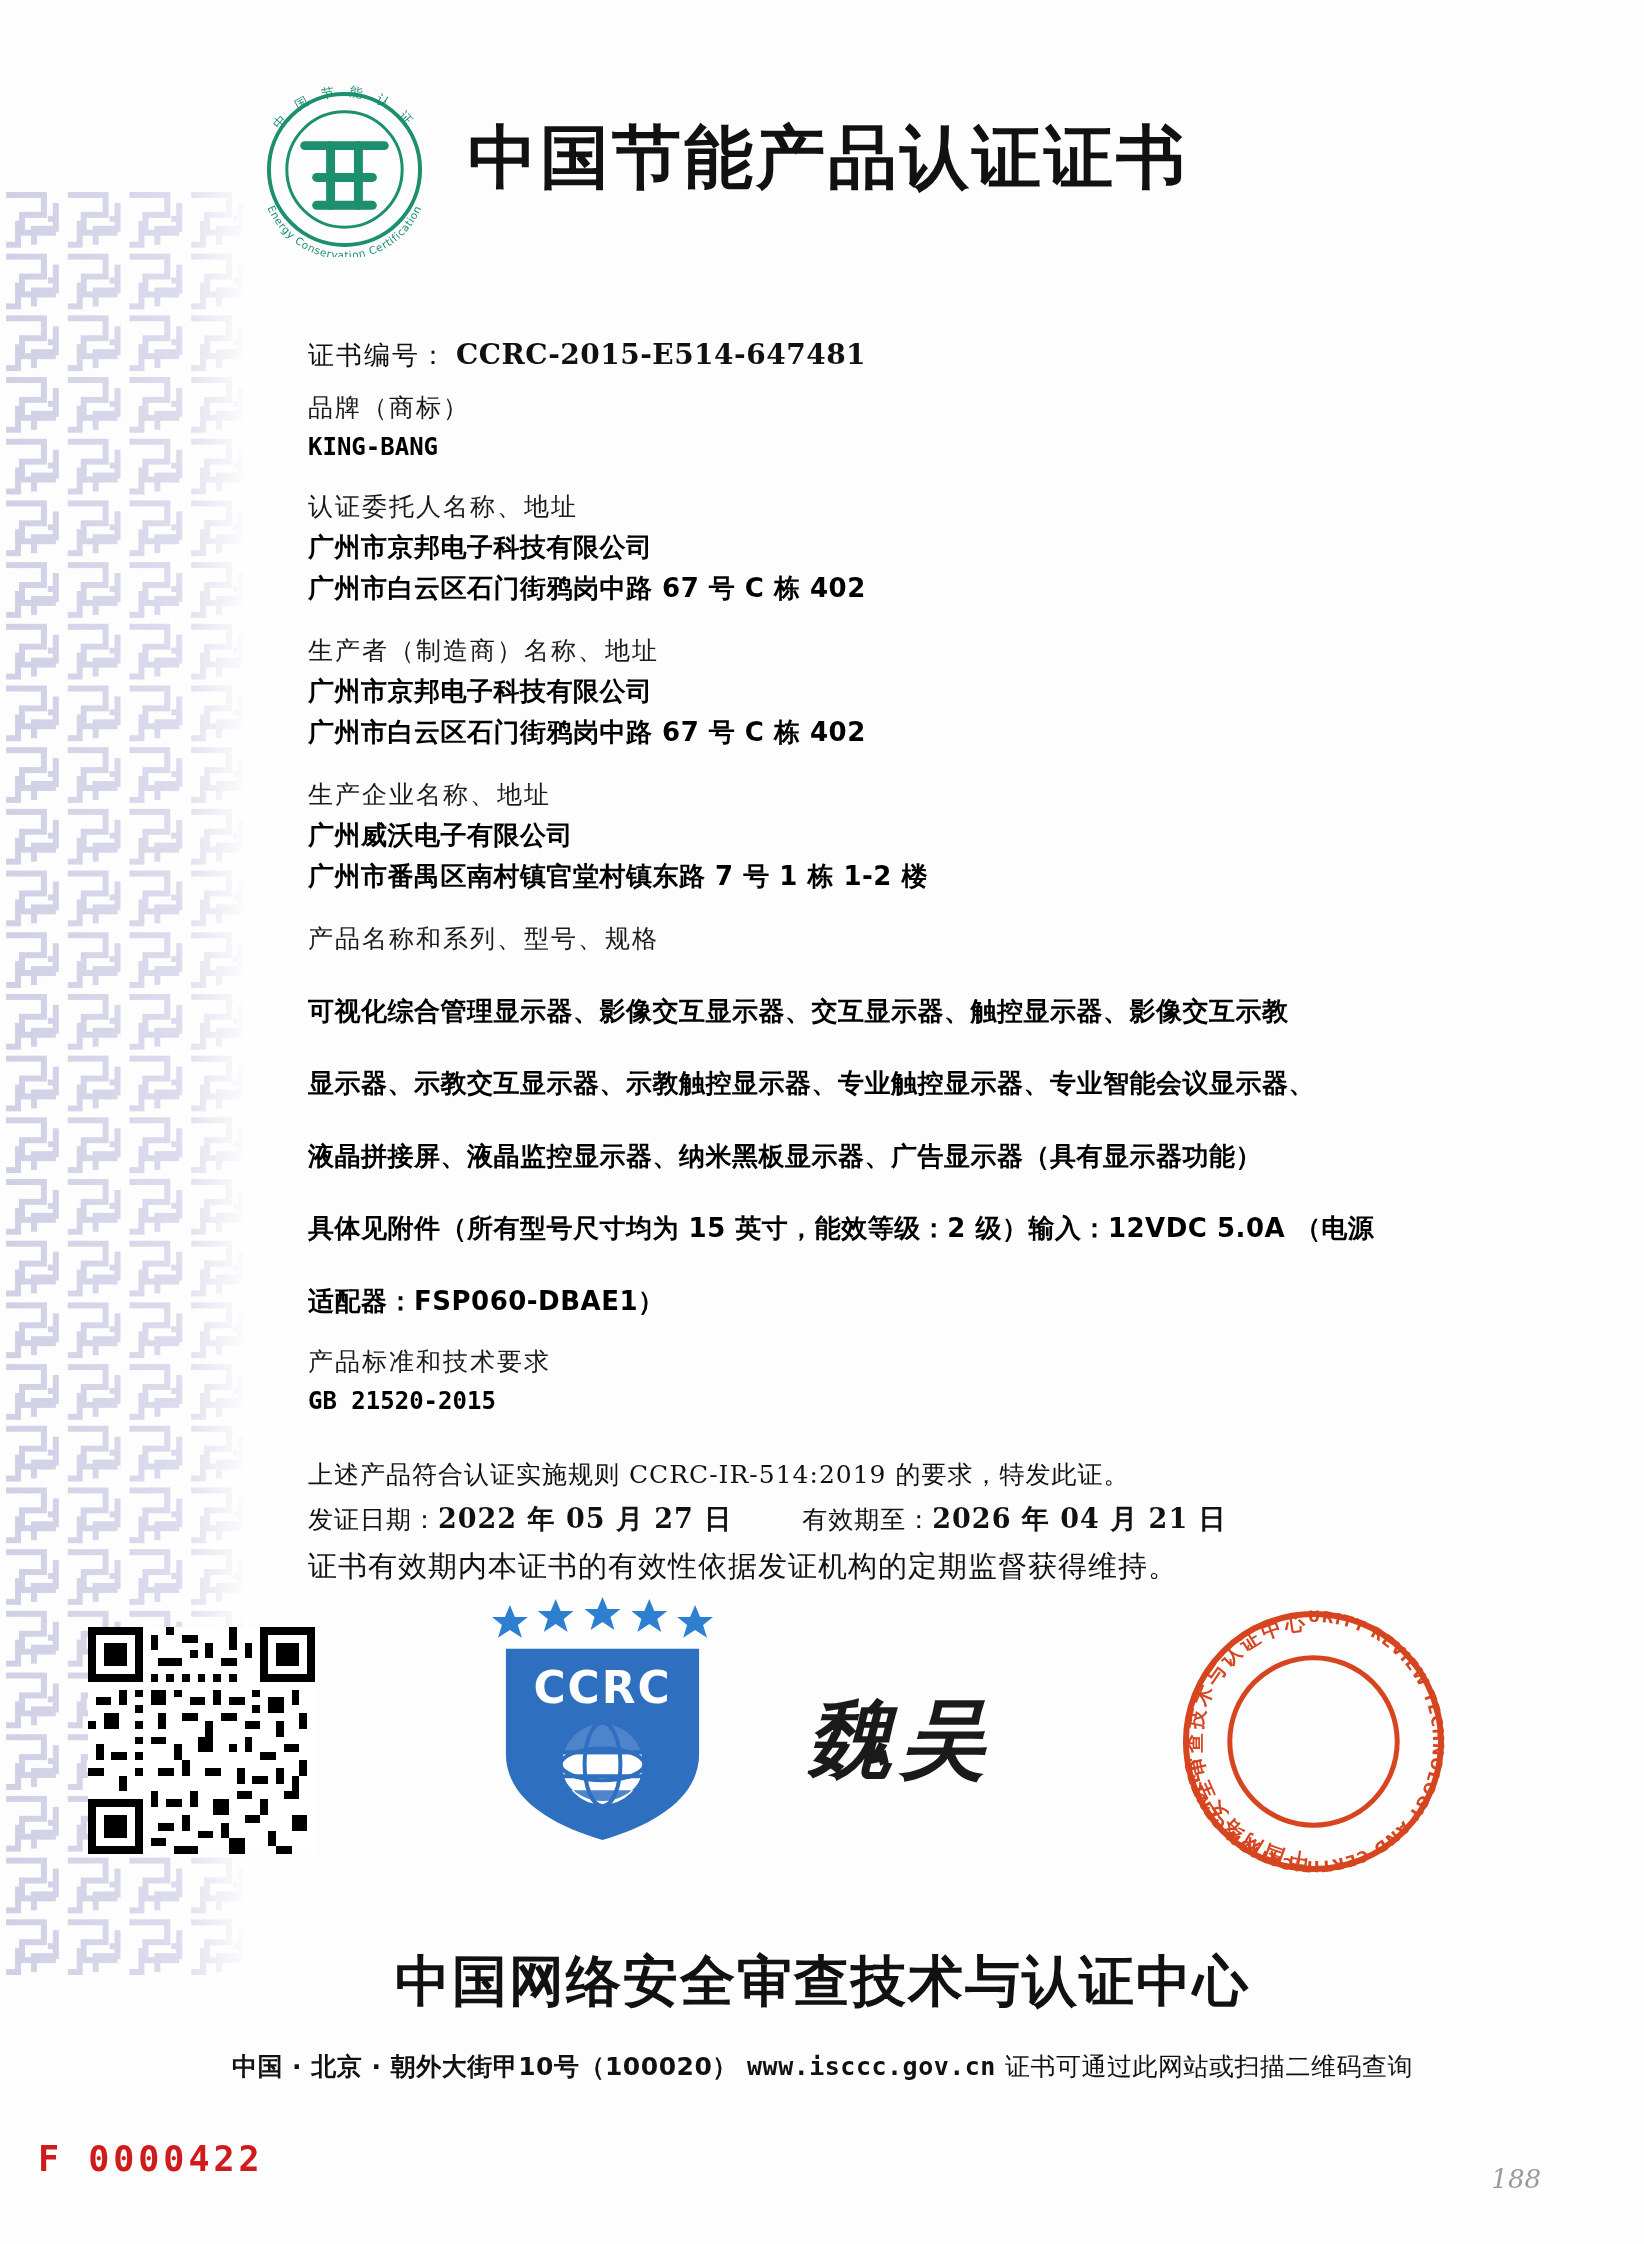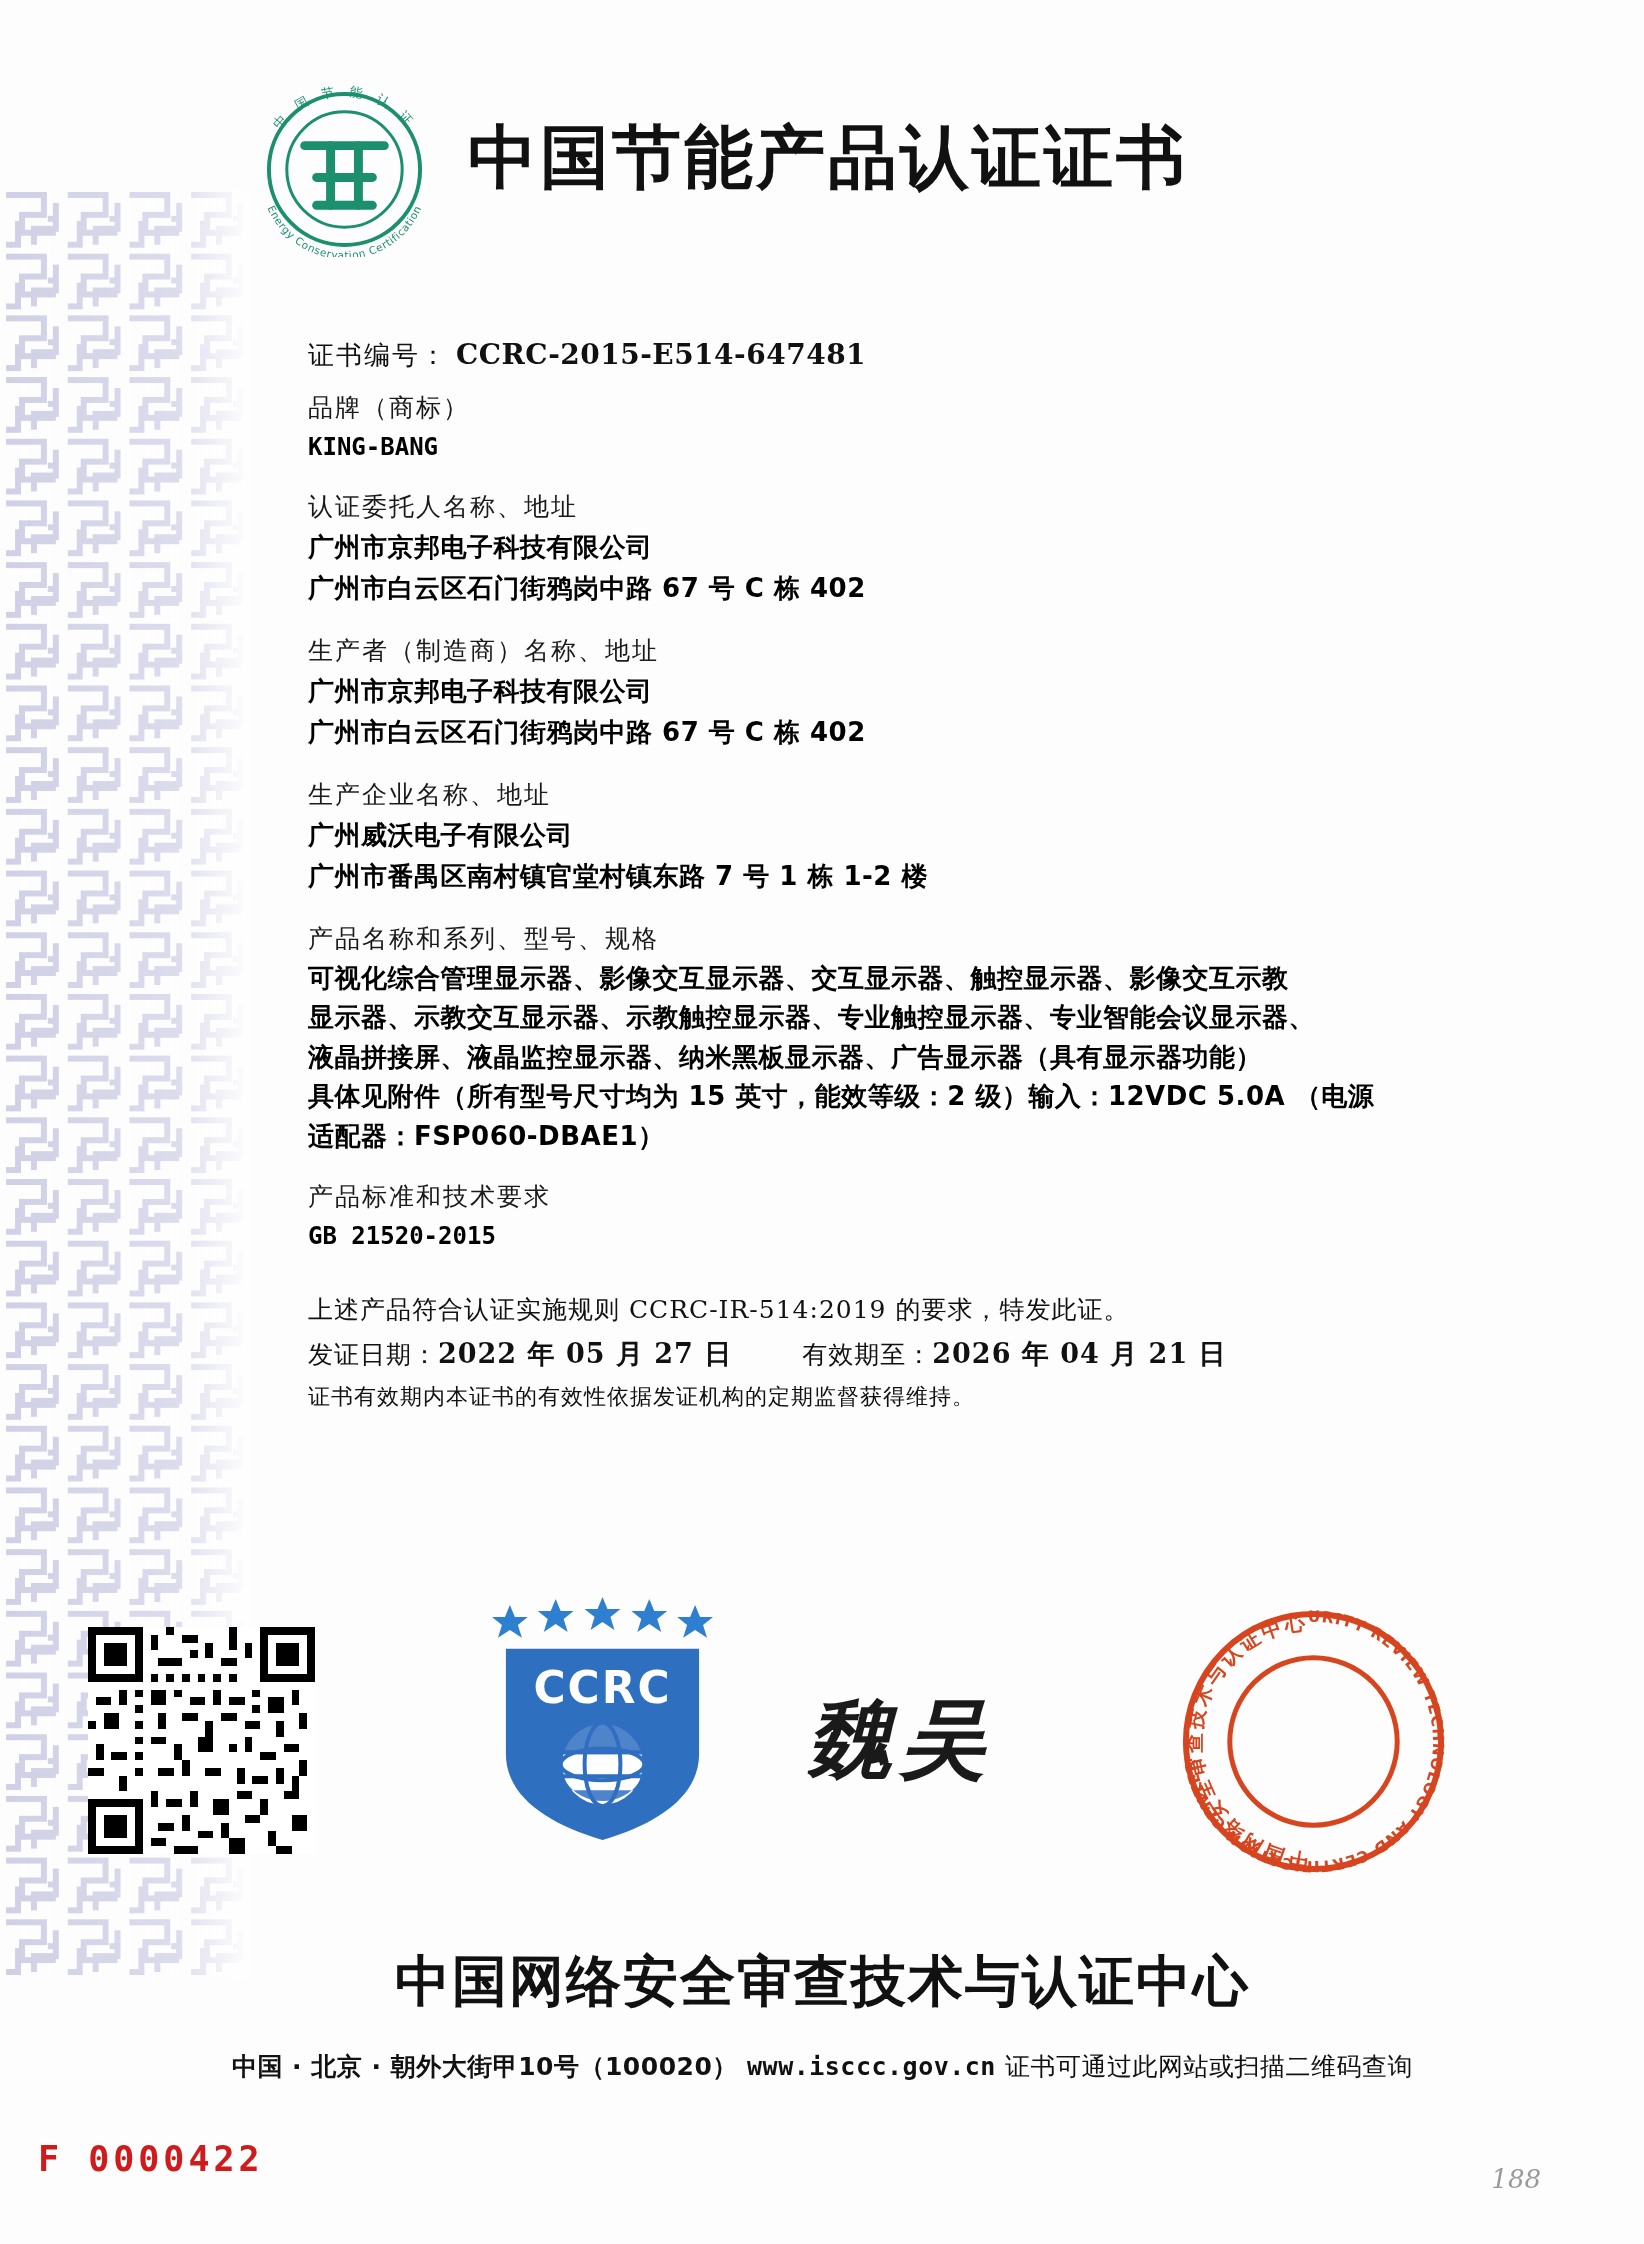--- a/index.html
+++ b/index.html
@@ -100,21 +100,21 @@
     letter-spacing: 2px;
   }
   .cert-no-value {
     font-family: "DejaVu Serif", serif;
     font-weight: bold;
     font-size: 28px;
     letter-spacing: 0.5px;
   }
   .gap { height: 14px; }
 
-  .product-block .value { line-height: 1.52; }
+  .product-block .value { line-height: 1.52; margin-top: 33px; }
 
   .statement {
     font-family: "DejaVu Serif", serif;
     font-size: 25px;
     letter-spacing: 1px;
     margin-top: 16px;
     margin-bottom: 10px;
   }
   .dates {
     display: flex;
@@ -129,21 +129,21 @@
   }
   .date-value {
     font-family: "DejaVu Serif", serif;
     font-size: 27px;
     font-weight: bold;
     letter-spacing: 1px;
   }
   .date-gap { width: 70px; }
   .maintain {
     font-family: "DejaVu Serif", serif;
-    font-size: 22px;
+    font-size: 29px;
     letter-spacing: 1px;
     margin-top: 8px;
   }
 
   
   .qr {
     position: absolute;
     left: 88px;
     top: 1627px;
     width: 227px;

